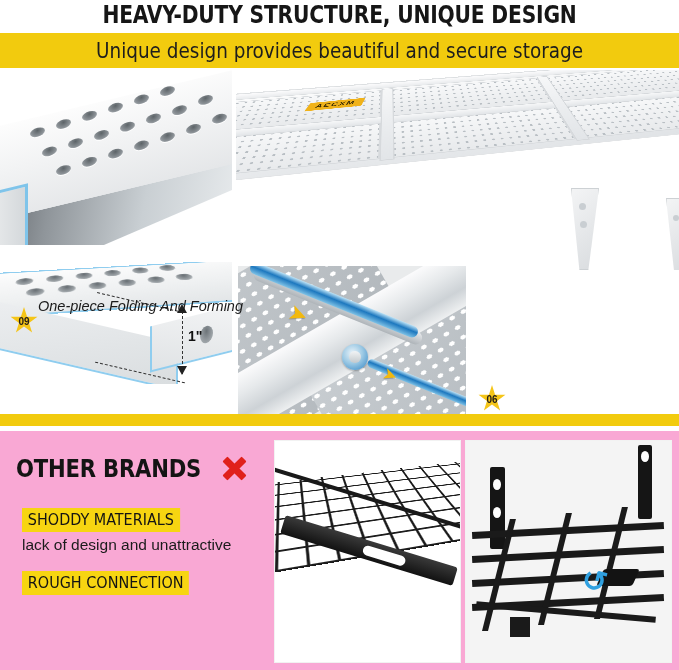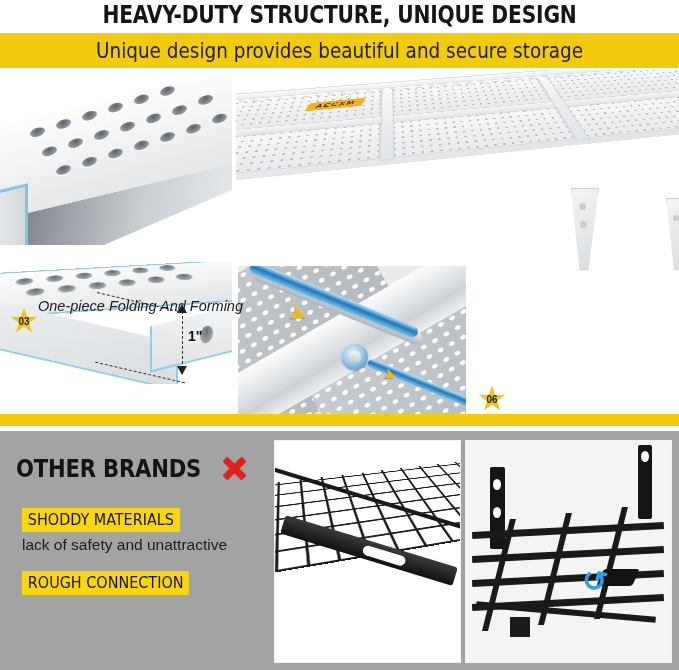--- a/index.html
+++ b/index.html
@@ -204,21 +204,21 @@
   .co2{left:10px;top:388px;}
   .co2t{left:38px;top:391px;}
   .co3{left:478px;top:315px;}
   .co3t{left:473px;top:341px;width:200px;}
 
   
   .divider{position:absolute;left:0;top:414px;width:679px;height:12px;background:#f2cb0e;}
   .divider:after{content:"";position:absolute;left:0;top:12px;width:679px;height:5px;background:#fff;}
 
   
-  .bottom{position:absolute;left:0;top:431px;width:679px;height:239px;background:#a3a3a3;}
+  .bottom{position:absolute;left:0;top:431px;width:679px;height:239px;background:#f9a8d4;}
   .b-left{position:absolute;left:0;top:0;width:268px;height:239px;}
   .ob-row{position:absolute;left:16px;top:22px;display:flex;align-items:center;gap:6px;}
   .ob-title{
     font-family:"Liberation Sans Narrow","DejaVu Sans Condensed","Liberation Sans",sans-serif;
     font-weight:bold;font-size:25px;color:#141414;letter-spacing:-.2px;white-space:nowrap;
     transform:scaleX(.94);transform-origin:left center;
   }
   .xmark{position:relative;width:30px;height:30px;flex:0 0 30px;}
   .xmark i{position:absolute;left:2px;top:12px;width:27px;height:7px;background:#e0201b;border-radius:1px;}
   .xmark i:first-child{transform:rotate(45deg);}
@@ -368,21 +368,21 @@
       <div class="tube"></div>
       <div class="rail-gry"></div>
       <div class="rail-hi"></div>
       <div class="rail-hi2"></div>
       <div class="bolt"></div>
       <div class="yarw a1">➤</div>
       <div class="yarw a2">➤</div>
     </div>
 
     <div class="star co1">
-      <span>03</span>
+      <span>09</span>
     </div>
     <div class="co-txt co1t">One-piece Folding And Forming</div>
 
     <div class="star co2">
       <span>02</span>
     </div>
     <div class="co-txt co2t">Thick And Sturdy Frame</div>
 
     <div class="star co3">
       <span>06</span>
@@ -397,21 +397,21 @@
     <div class="b-left">
       <div class="ob-row">
         <div class="ob-title">OTHER BRANDS</div>
         <div class="xmark">
             <i></i>
             <i></i>
           </div>
       </div>
 
       <div class="hl hl1">SHODDY MATERIALS</div>
-      <div class="bd bd1">lack of safety and unattractive</div>
+      <div class="bd bd1">lack of design and unattractive</div>
 
       <div class="hl hl2">ROUGH CONNECTION</div>
     </div>
 
     <div class="ph ph1">
       <div class="mesh"></div>
       <div class="mesh-edge"></div>
       <div class="mesh-beam"></div>
     </div>
 

